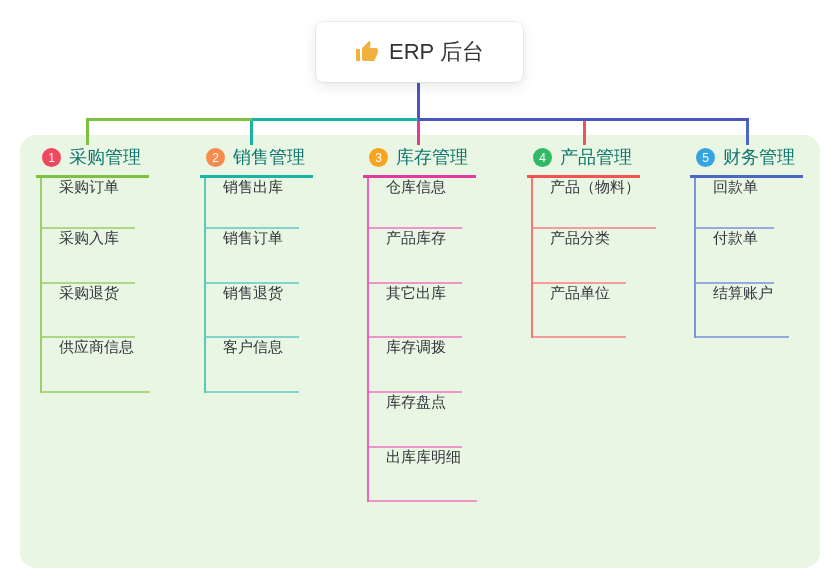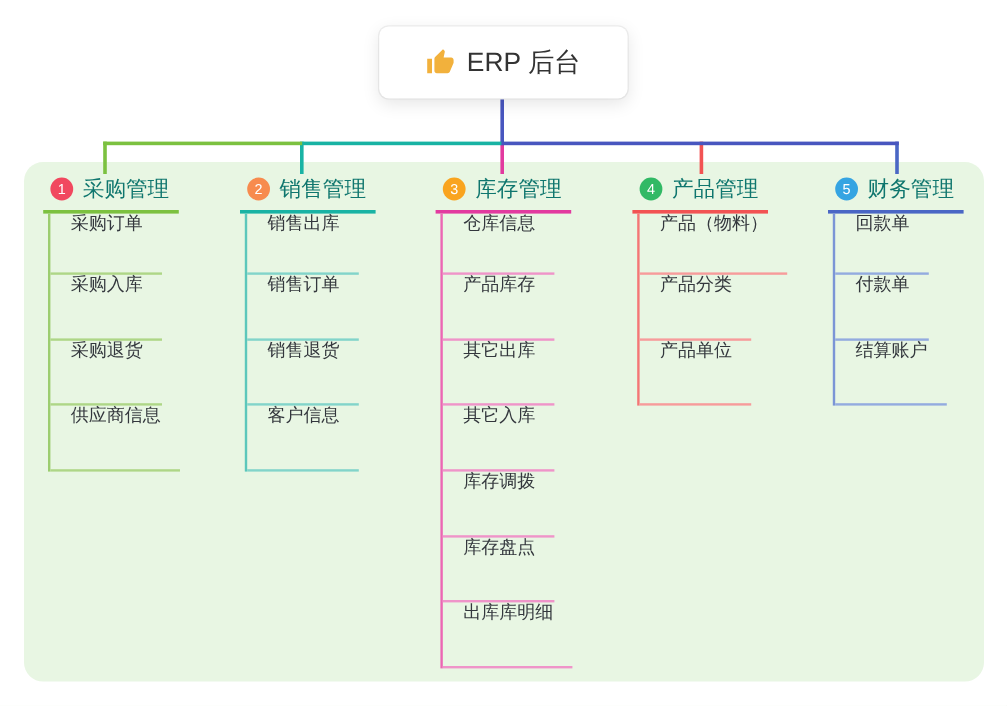--- a/index.html
+++ b/index.html
@@ -131,23 +131,20 @@
           <div class="child">
     <span>仓库信息</span>
   </div>
           <div class="child">
     <span>产品库存</span>
   </div>
           <div class="child">
     <span>其它出库</span>
   </div>
           <div class="child">
-    <span>其它入库</span>
-  </div>
-          <div class="child">
     <span>库存调拨</span>
   </div>
           <div class="child">
     <span>库存盘点</span>
   </div>
           <div class="child">
     <span>出库库明细</span>
   </div>
         </div>
   </div>

